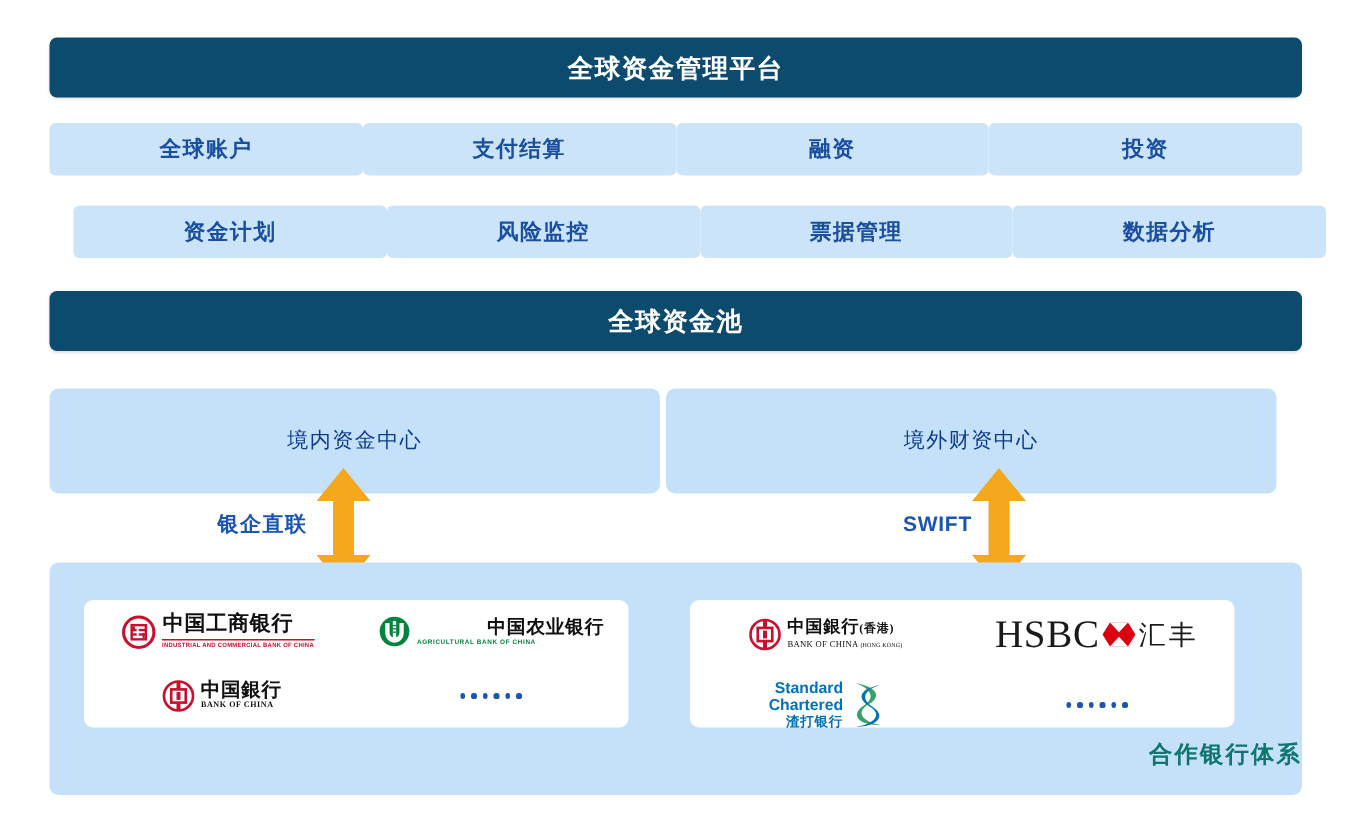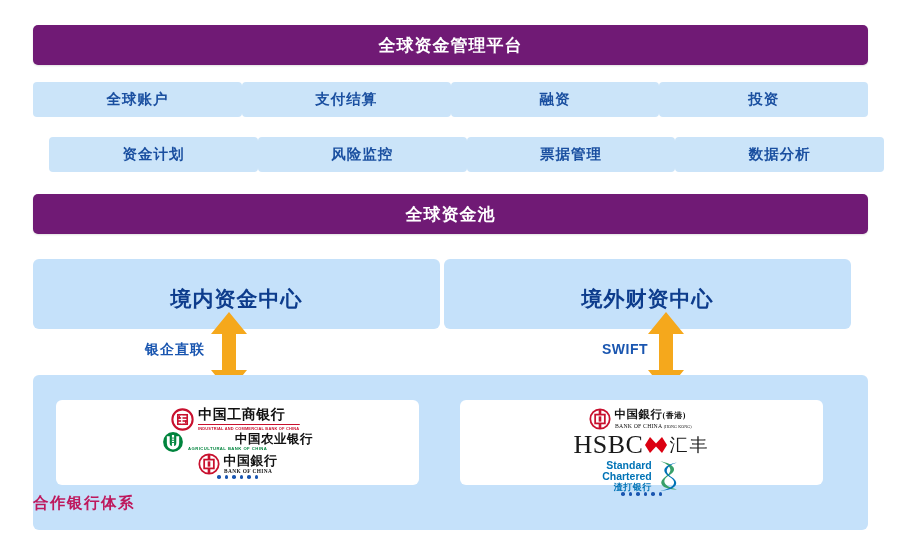--- a/index.html
+++ b/index.html
@@ -20,21 +20,21 @@
     width: 900px;
     height: 556px;
   }
 
   
   .title-bar {
     position: absolute;
     left: 33px;
     width: 835px;
     height: 40px;
-    background: #701a75;
+    background: #0c4a6e;
     border-radius: 5px;
     color: #ffffff;
     font-size: 17px;
     font-weight: bold;
     display: flex;
     align-items: center;
     justify-content: center;
     letter-spacing: 1px;
     box-shadow: 0 1px 2px rgba(0,0,0,0.12);
   }
@@ -68,22 +68,22 @@
 
   
   .center-panel {
     position: absolute;
     top: 259px;
     width: 407px;
     height: 70px;
     background: #c5e1fa;
     border-radius: 6px;
     color: #0d3c8c;
-    font-size: 21px;
-    font-weight: bold;
+    font-size: 14px;
+    font-weight: normal;
     letter-spacing: 1px;
     display: flex;
     align-items: flex-start;
     justify-content: center;
     padding-top: 26px;
     box-sizing: border-box;
   }
   #panel-domestic { left: 33px; }
   #panel-offshore { left: 444px; }
 
@@ -129,41 +129,42 @@
     border-radius: 6px;
     box-sizing: border-box;
     padding: 8px 10px;
   }
   #bank-card-domestic { left: 23px; }
   #bank-card-offshore { left: 427px; }
   .bank-grid {
     width: 100%;
     height: 100%;
     display: grid;
-    grid-template-columns: 1fr;
+    grid-template-columns: 1fr 1fr;
     grid-template-rows: 1fr 1fr;
     align-items: center;
     justify-items: center;
+    gap: 16px;
   }
   .bank-cell {
     display: flex;
     align-items: center;
     justify-content: center;
     width: 100%;
     height: 100%;
   }
   #bank-system-label {
     position: absolute;
     left: 0;
     top: 118px;
     width: 835px;
-    text-align: left;
+    text-align: right;
     font-size: 15.5px;
     font-weight: bold;
-    color: #be185d;
+    color: #0f766e;
     letter-spacing: 1.5px;
   }
 
   
   .logo {
     display: flex;
     align-items: center;
     gap: 4px;
   }
   .logo-mark { flex: 0 0 auto; display: block; }

